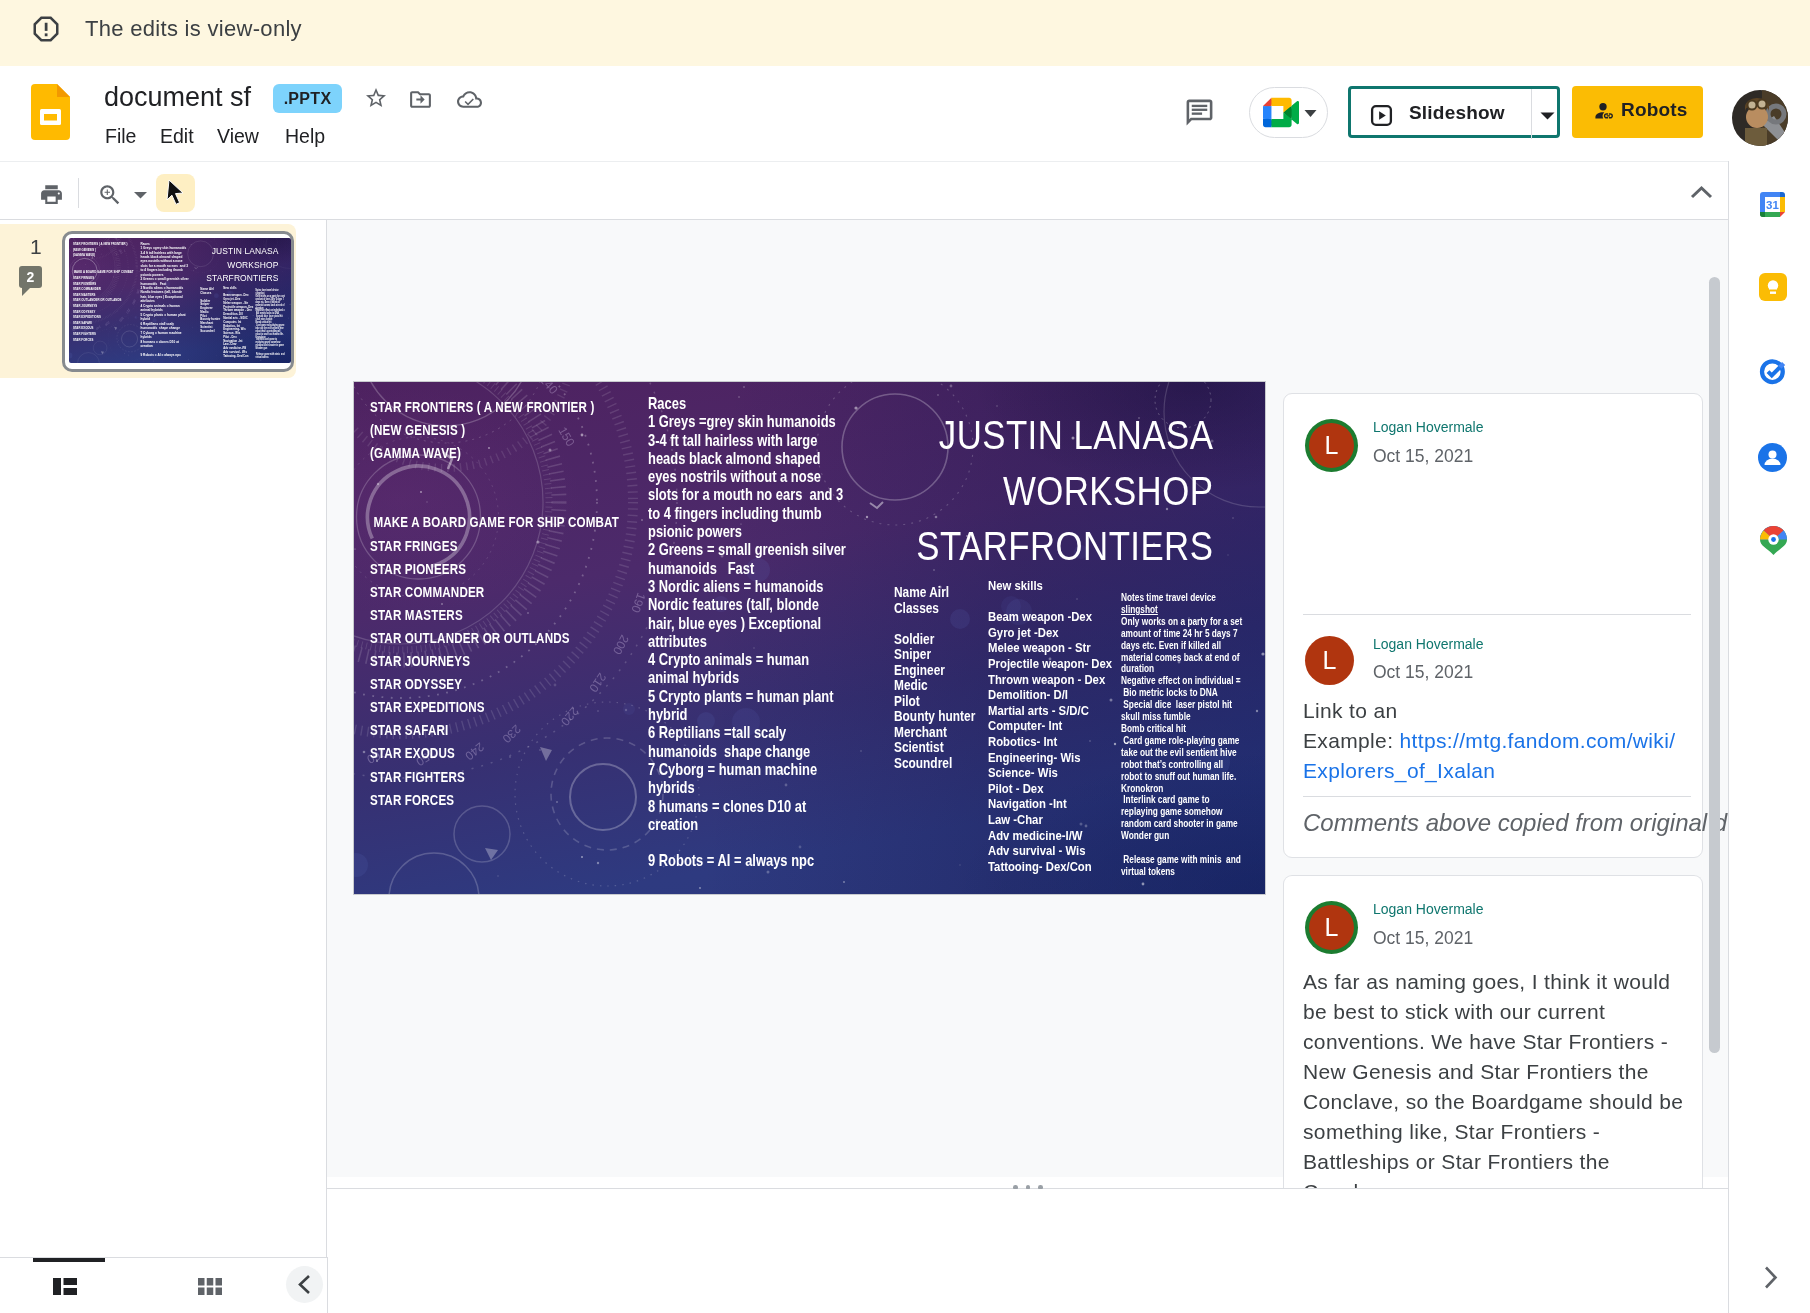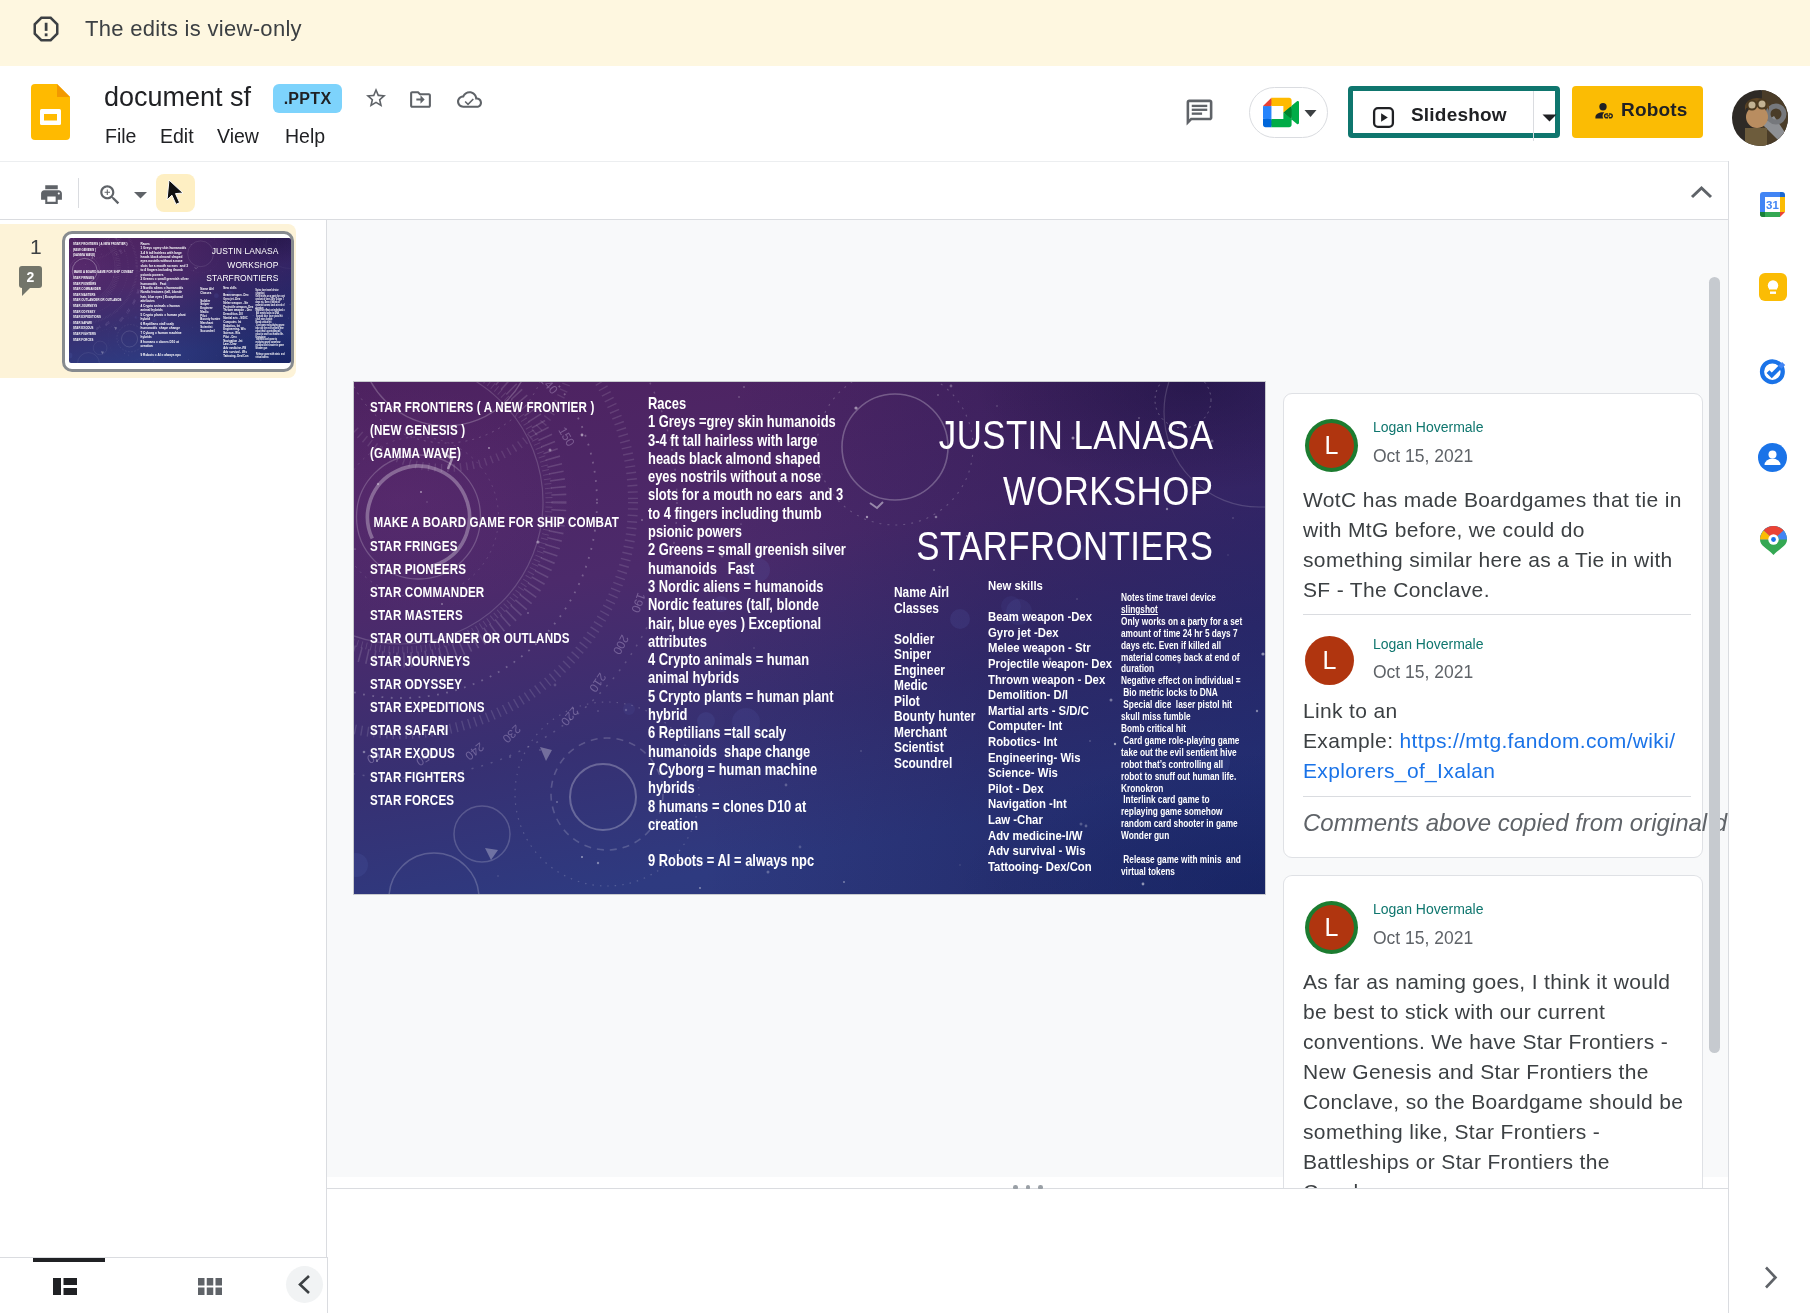--- a/index.html
+++ b/index.html
@@ -12,21 +12,21 @@
 
 .header{position:absolute;left:0;top:66px;width:1810px;height:95px;background:#fff}
 .title{position:absolute;left:104px;top:16px;font-size:27px;color:#202124}
 .badge{position:absolute;left:273px;top:18px;width:69px;height:29px;background:#7dd3fc;border-radius:6px;
   font-size:16px;font-weight:700;color:#202124;text-align:center;line-height:29px;letter-spacing:.3px}
 .menus{position:absolute;left:105px;top:59px;font-size:19.5px;color:#202124}
 .menus span{position:absolute;top:0}
 
 .meetpill{position:absolute;left:1249px;top:21px;width:79px;height:51px;border:1px solid #dadce0;border-radius:26px;background:#fff}
 
-.ssbtn{position:absolute;left:1348px;top:20px;width:212px;height:52px;border:5px solid #0f766e;border-radius:4px;background:#fff}
+.ssbtn{position:absolute;left:1348px;top:20px;width:212px;height:52px;border:3px solid #0f766e;border-radius:4px;background:#fff}
 .ssdiv{position:absolute;left:180px;top:0;width:1px;height:50px;background:#dadce0}
 .sstext{position:absolute;left:58px;top:13px;font-size:19px;font-weight:700;color:#202124;letter-spacing:.2px}
 
 .share{position:absolute;left:1572px;top:20px;width:131px;height:52px;background:#fbbc04;border-radius:4px}
 .sharetext{position:absolute;left:49px;top:13px;font-size:19px;font-weight:700;color:#202124;letter-spacing:.2px}
 
 .toolbar{position:absolute;left:0;top:161px;width:1810px;height:59px;background:#fff;border-top:1px solid #eceef0}
 .cursorbg{position:absolute;left:156px;top:12px;width:39px;height:38px;background:#feefc3;border-radius:8px}
 .tsep{position:absolute;left:78px;top:16px;width:1px;height:30px;background:#dadce0}
 
@@ -199,21 +199,20 @@
 <div class="resizebar"></div>
 <div class="dots3">
       <i style="left:0"></i>
       <i style="left:12.5px"></i>
       <i style="left:25px"></i>
     </div>
 <div class="card card1">
 <div class="avatar ring" style="left:25px;top:29px">L</div>
 <div class="cname" style="left:89px;top:25px">Logan Hovermale</div>
 <div class="cdate" style="left:89px;top:52px">Oct 15, 2021</div>
-<div class="ctext" style="left:19px;top:91px">WotC has made Boardgames that tie in<br>with MtG before, we could do<br>something similar here as a Tie in with<br>SF - The Conclave.</div>
 <div class="cdivider" style="top:220px"></div>
 <div class="avatar" style="left:21px;top:242px">L</div>
 <div class="cname" style="left:89px;top:242px">Logan Hovermale</div>
 <div class="cdate" style="left:89px;top:268px">Oct 15, 2021</div>
 <div class="ctext" style="left:19px;top:302px">Link to an<br>Example: <span class="alink">https://mtg.fandom.com/wiki/</span><br><span class="alink">Explorers_of_Ixalan</span></div>
 <div class="cdivider" style="top:402px"></div>
 <div class="citalic" style="left:19px;top:415px">Comments above copied from original document</div>
 </div>
 <div class="card card2">
 <div class="avatar ring" style="left:25px;top:29px">L</div>

